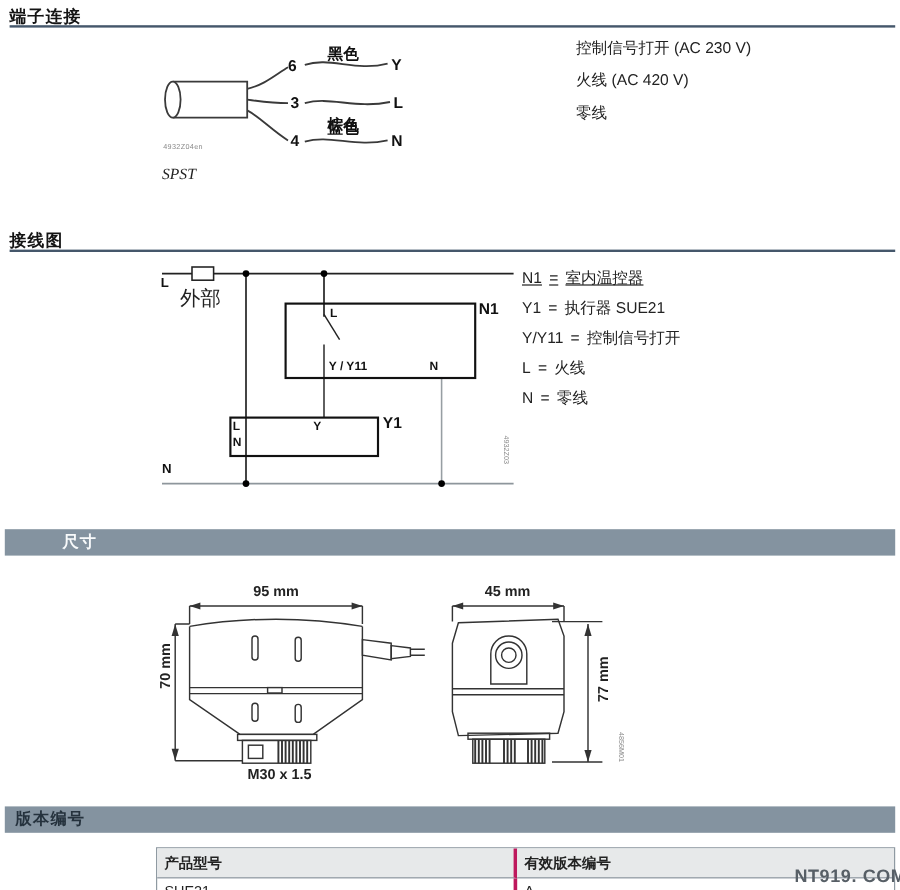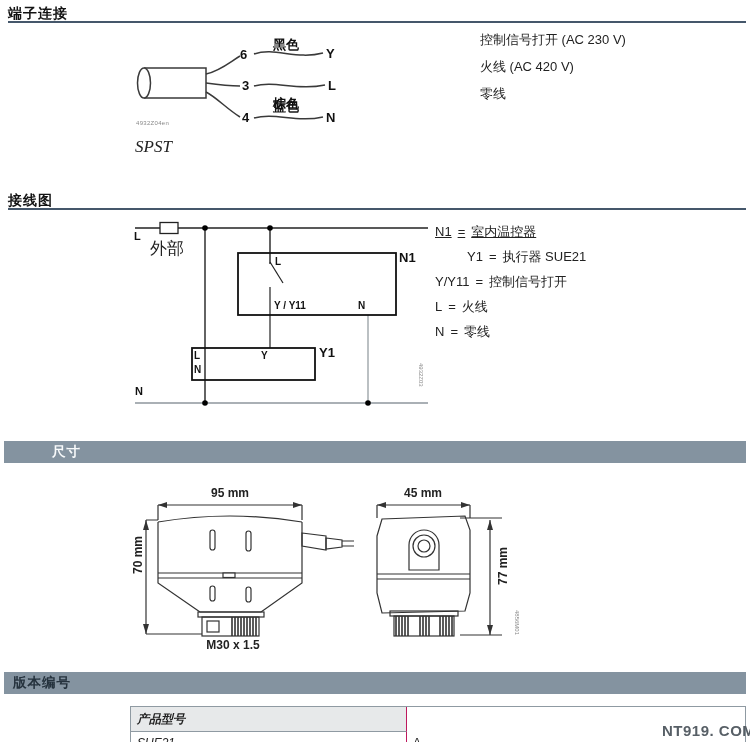--- a/index.html
+++ b/index.html
@@ -12,33 +12,33 @@
        line-height:22px;padding-left:9px;box-sizing:border-box;letter-spacing:1px;}
   .bar-light{color:#f8fafb;padding-left:48px;}
   .bar-dark{color:#25323d;}
   .desc{font-size:13px;color:#222;white-space:nowrap;margin-left:48px;}
   .blab{font-size:13px;font-weight:bold;color:#111;white-space:nowrap;}
   .dlab{font-size:10px;font-weight:bold;color:#111;white-space:nowrap;}
   .mlab{font-size:11px;font-weight:bold;color:#111;white-space:nowrap;}
   .boxlab{font-size:13px;font-weight:bold;color:#111;}
   .code{font-size:6px;color:#8a8a8a;letter-spacing:.3px;white-space:nowrap;}
   .vcode{writing-mode:vertical-rl;font-size:6px;color:#8a8a8a;}
-  .spst{font-size:17px;font-style:italic;font-family:"Liberation Serif","DejaVu Serif",serif;color:#222;}
+  .spst{font-size:13px;font-style:italic;font-family:"Liberation Serif","DejaVu Serif",serif;color:#222;}
   .legend-row{font-size:13px;color:#222;white-space:nowrap;}
   .legend-row .k{margin-right:6px;}
   .legend-row .e{margin-right:6px;}
   .dim-label{font-size:12px;font-weight:bold;color:#222;text-align:center;}
   .rot{transform:rotate(-90deg);transform-origin:center center;}
   .small11{font-size:17px;color:#222;}
   
   .tbl{left:130px;top:706px;width:616px;border:1px solid #8f9aa2;box-sizing:border-box;background:#fff;}
   .tr{display:flex;}
   .th{background:#e7e9ea;font-weight:bold;}
   .td,.th{font-size:12px;color:#222;padding:4px 6px 3px 6px;box-sizing:border-box;border-bottom:1px solid #8f9aa2;}
-  .c1{width:276px;border-right:1px solid #be185d;font-style:italic;}
+  .c1{width:300px;border-right:3px solid #be185d;}
   .c2{width:314px;}
   .watermark{font-size:15px;font-weight:600;color:#575f66;letter-spacing:.5px;white-space:nowrap;z-index:9;}
   svg{display:block;}
 </style>
 </head>
 <body>
 
 <div class="page">
 
   <div class="abs h-title" style="left:8px;top:5px;">端子连接</div>
@@ -107,21 +107,21 @@
     <span class="abs dlab" style="left:64px;top:146px;">N</span>
     <span class="abs dlab" style="left:131px;top:132px;">Y</span>
     <span class="abs mlab" style="left:5px;top:167px;">N</span>
     <span class="abs vcode" style="left:288px;top:145px;">4932Z03</span>
   </div>
 
   <div class="abs" style="left:435px;top:223px;">
     <div class="abs legend-row" style="left:0;top:0;text-decoration:underline;">
       <span class="k">N1</span><span class="e">=</span><span>室内温控器</span>
     </div>
-    <div class="abs legend-row" style="left:0;top:25px;margin-left:32px;">
+    <div class="abs legend-row" style="left:0;top:25px;">
       <span class="k">Y1</span><span class="e">=</span><span>执行器 SUE21</span>
     </div>
     <div class="abs legend-row" style="left:0;top:50px;">
       <span class="k">Y/Y11</span><span class="e">=</span><span>控制信号打开</span>
     </div>
     <div class="abs legend-row" style="left:0;top:75px;text-align:center;">
       <span class="k">L</span><span class="e">=</span><span>火线</span>
     </div>
     <div class="abs legend-row" style="left:0;top:100px;">
       <span class="k">N</span><span class="e">=</span><span>零线</span>
@@ -188,20 +188,21 @@
     <span class="abs vcode" style="left:386px;top:132px;">4856M01</span>
   </div>
 
   <div class="abs bar bar-dark" style="top:672px;">
     <span>版本编号</span>
   </div>
 
   <div class="abs tbl">
     <div class="tr">
       <div class="th c1">产品型号</div>
+      <div class="th c2">有效版本编号</div>
     </div>
     <div class="tr">
       <div class="td c1" style="border-bottom:none;">SUE21</div>
       <div class="td c2" style="border-bottom:none;">A</div>
     </div>
   </div>
 
   <div class="abs watermark" style="left:662px;top:722px;">NT919. COM</div>
 
 </div>

